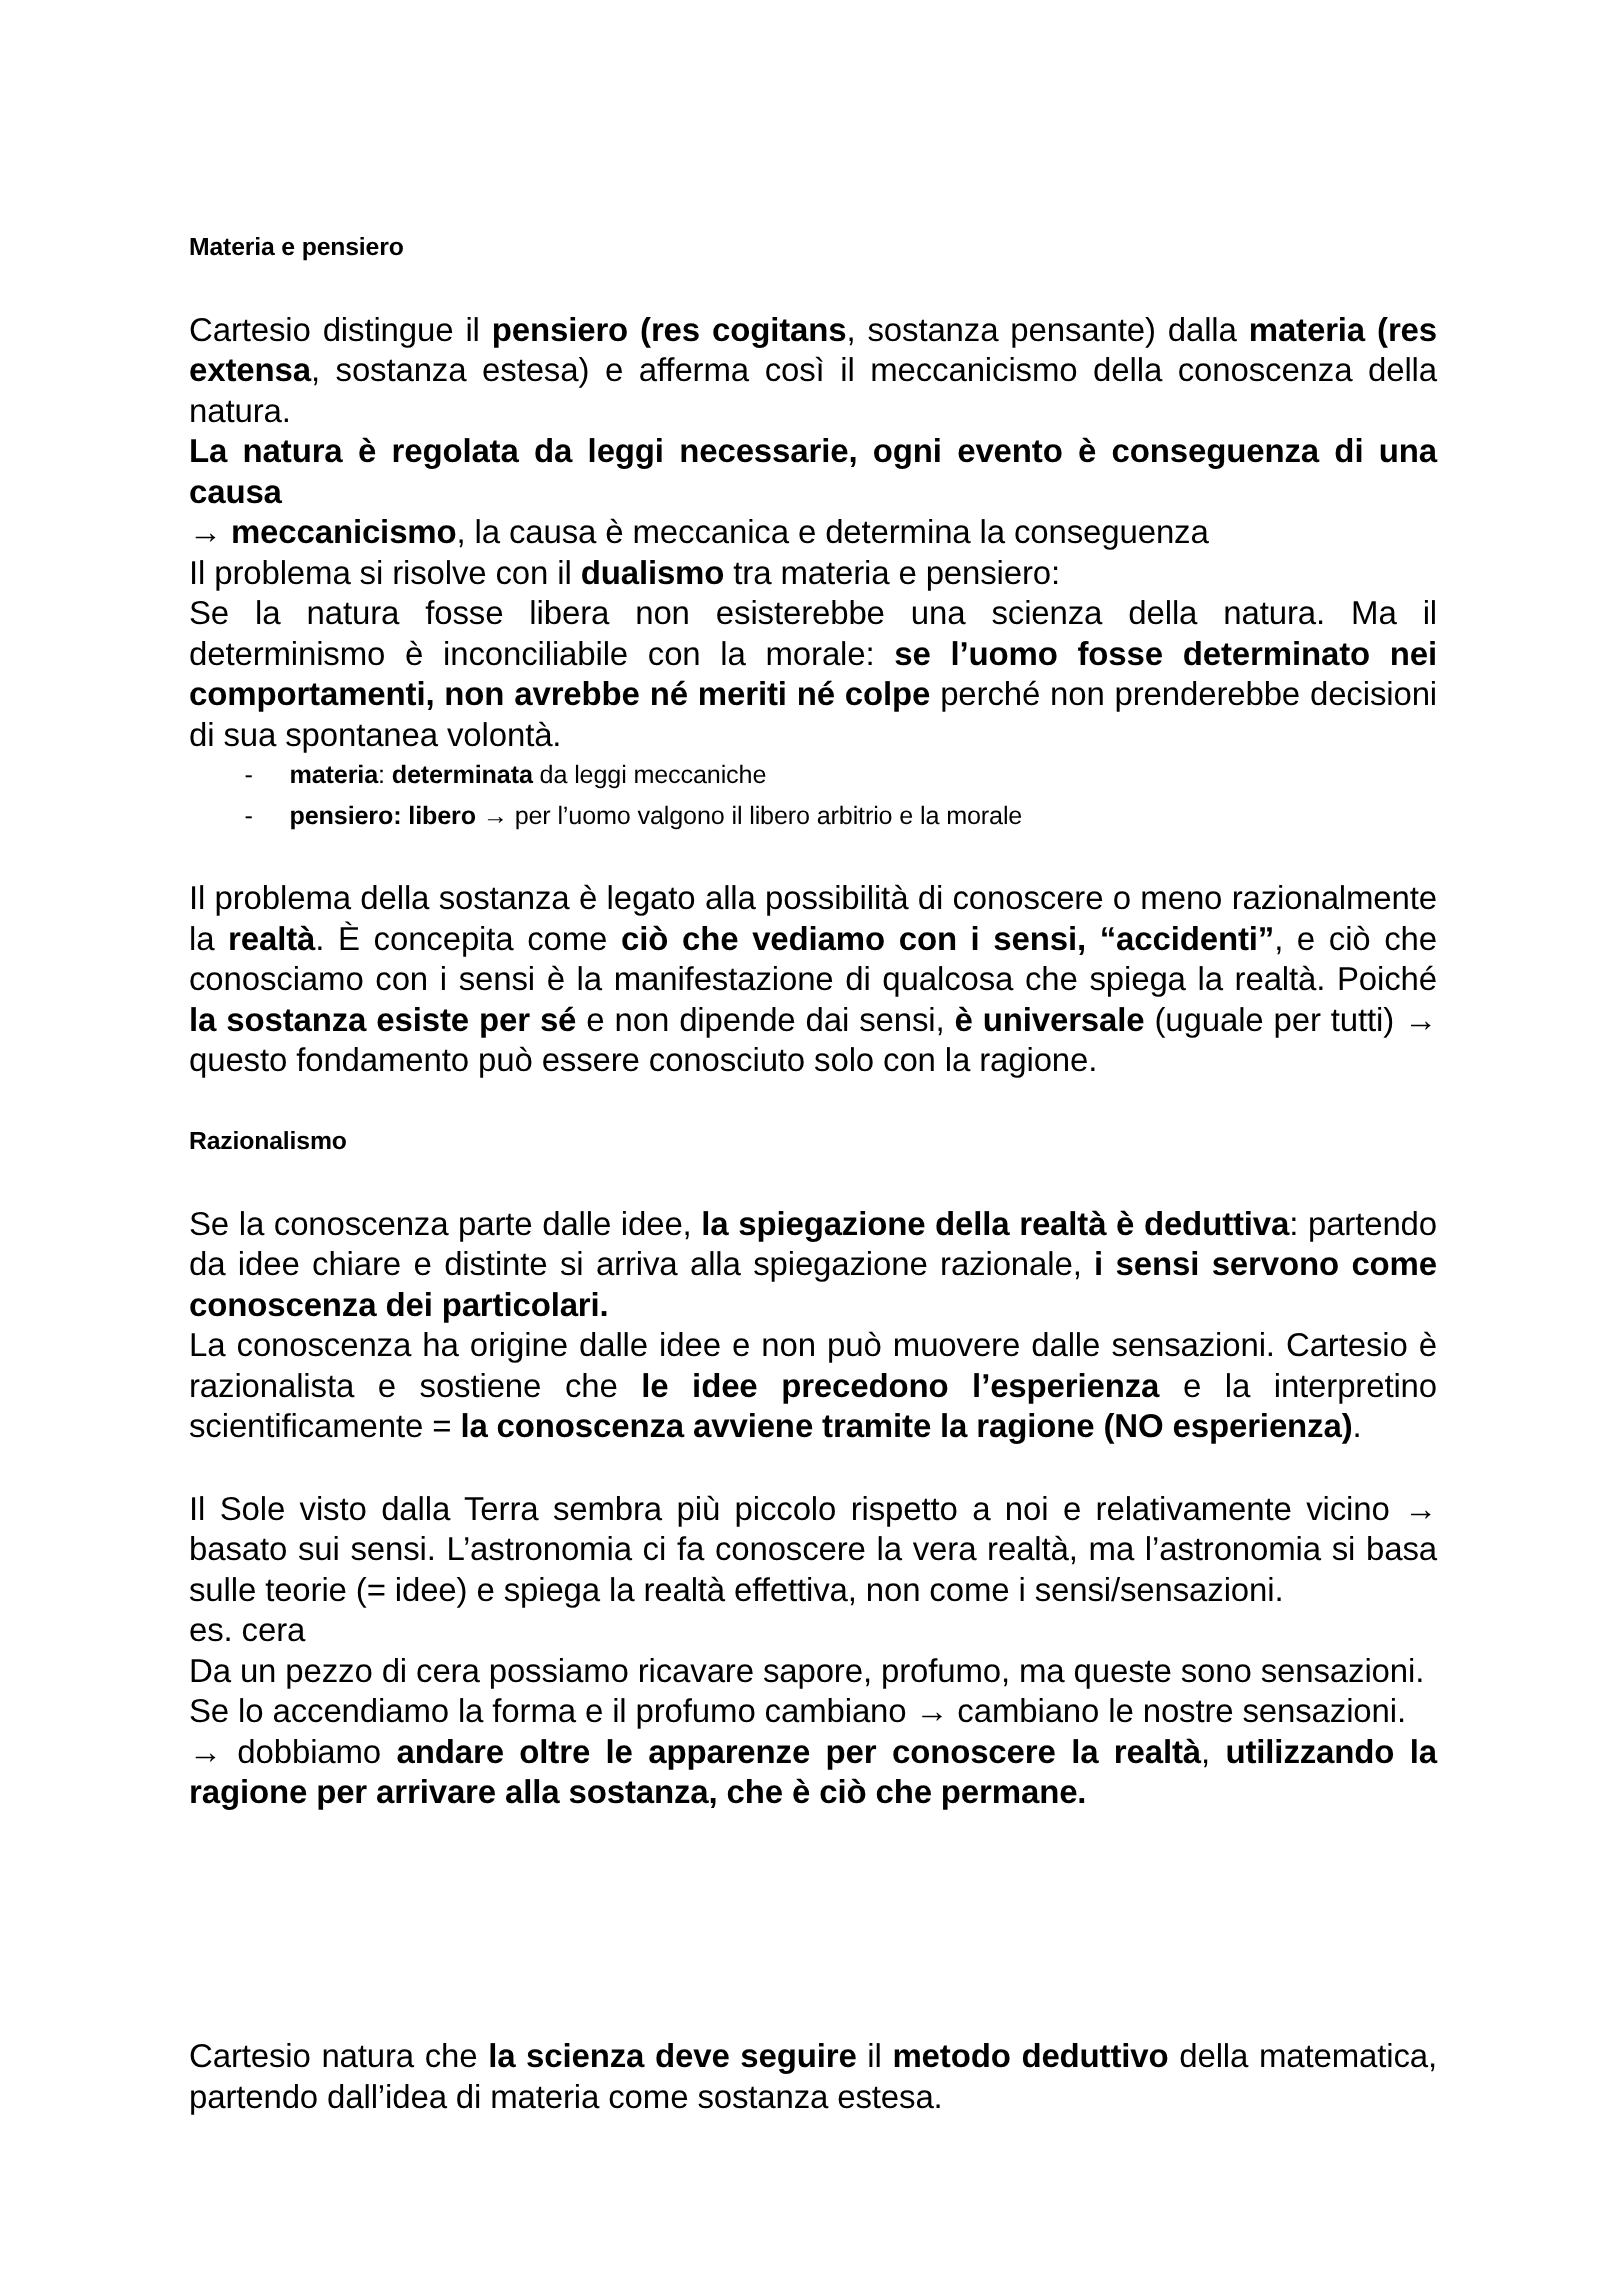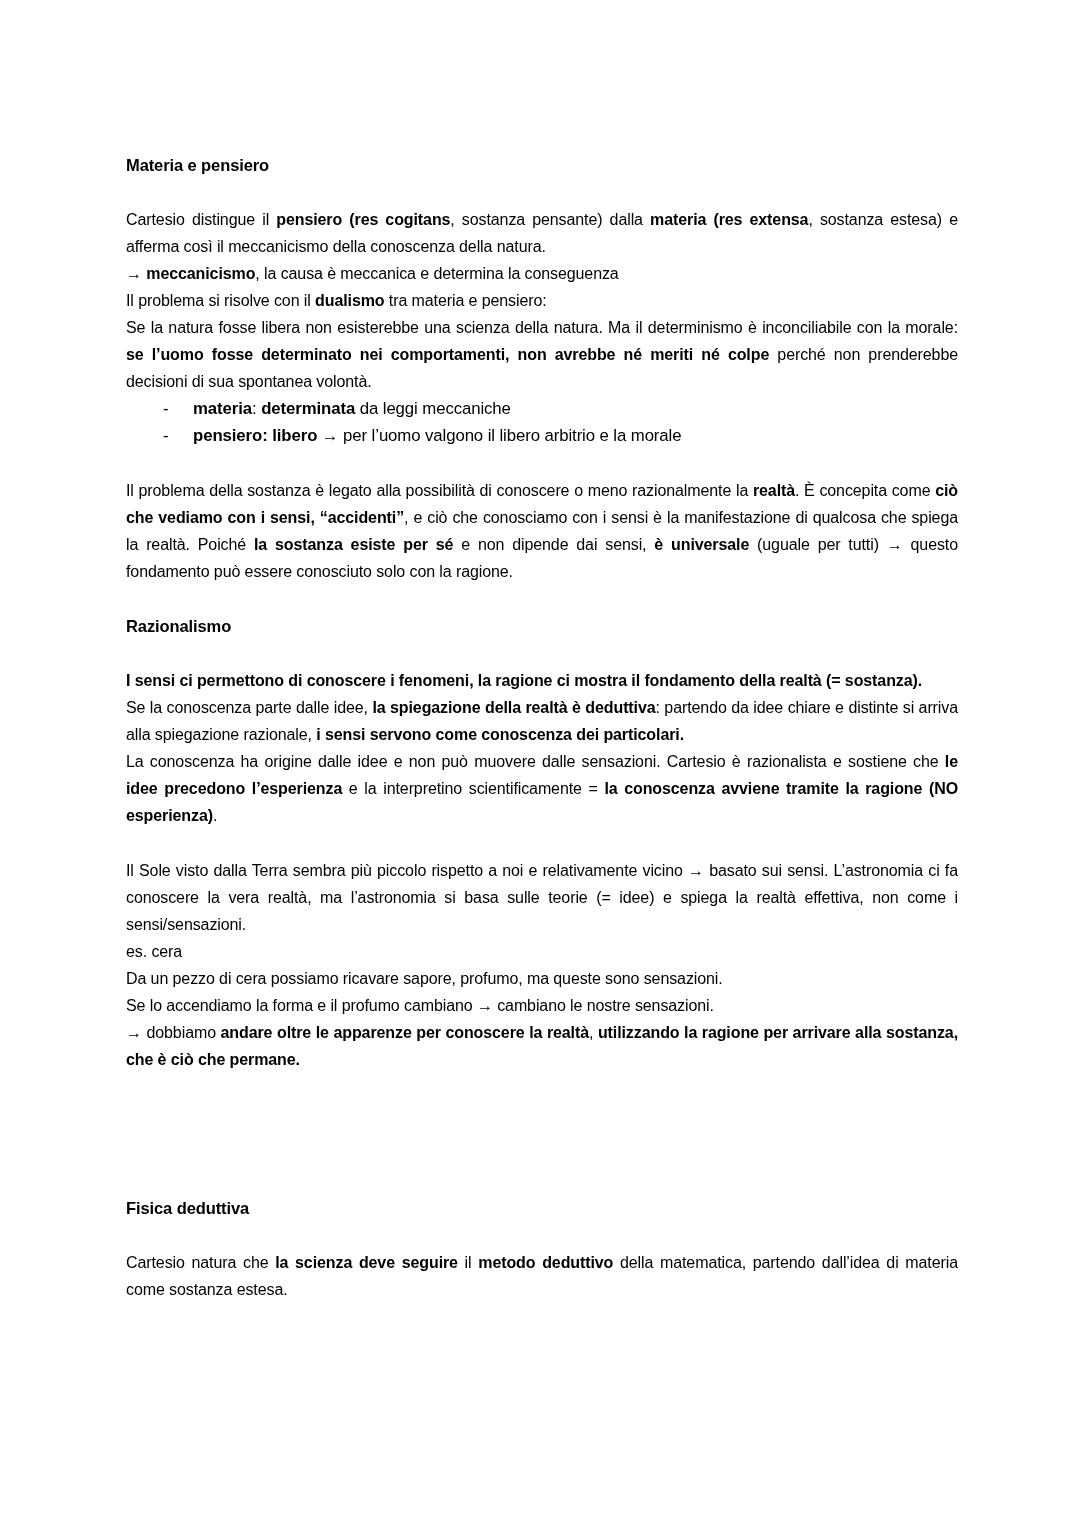--- a/index.html
+++ b/index.html
@@ -26,21 +26,21 @@
   }
   .heading {
     font-size: 16.5px;
     font-weight: bold;
     line-height: 27px;
     text-align: left;
     margin: 0;
     letter-spacing: -0.1px;
   }
   .para {
-    font-size: 16px;
+    font-size: 22px;
     line-height: 27px;
     text-align: justify;
     text-justify: inter-word;
     margin: 0;
     letter-spacing: -0.1px;
     hyphens: none;
   }
   .para.last-line-left {
     text-align-last: left;
   }
@@ -76,20 +76,21 @@
 <body>
 
 <div class="page">
   <div class="content">
 
     <div class="heading">Materia e pensiero</div>
     <div class="gap-sm"></div>
 
     <p class="para"><span>Cartesio distingue il </span><b>pensiero (res cogitans</b><span>, sostanza pensante) dalla </span><b>materia (res extensa</b><span>, sostanza estesa) e afferma così il meccanicismo della conoscenza della natura.</span></p>
 
+    <p class="para last-line-left"><b>La natura è regolata da leggi necessarie, ogni evento è conseguenza di una causa</b></p>
 
     <p class="para last-line-left"><span class="arrow">→ </span><b>meccanicismo</b><span>, la causa è meccanica e determina la conseguenza</span></p>
 
     <p class="para last-line-left"><span>Il problema si risolve con il </span><b>dualismo</b><span> tra materia e pensiero:</span></p>
 
     <p class="para"><span>Se la natura fosse libera non esisterebbe una scienza della natura. Ma il determinismo è inconciliabile con la morale: </span><b>se l’uomo fosse determinato nei comportamenti, non avrebbe né meriti né colpe</b><span> perché non prenderebbe decisioni di sua spontanea volontà.</span></p>
 
     <ul class="bullets">
       <li><span class="dash">-</span><b>materia</b><span>: </span><b>determinata</b><span> da leggi meccaniche</span></li>
       <li><span class="dash">-</span><b>pensiero: libero</b><span> → per l’uomo valgono il libero arbitrio e la morale</span></li>
@@ -97,36 +98,34 @@
 
     <div class="gap-md"></div>
 
     <p class="para last-line-left"><span>Il problema della sostanza è legato alla possibilità di conoscere o meno razionalmente la </span><b>realtà</b><span>. È concepita come </span><b>ciò che vediamo con i sensi, “accidenti”</b><span>, e ciò che conosciamo con i sensi è la manifestazione di qualcosa che spiega la realtà. Poiché </span><b>la sostanza esiste per sé</b><span> e non dipende dai sensi, </span><b>è universale</b><span> (uguale per tutti) → questo fondamento può essere conosciuto solo con la ragione.</span></p>
 
     <div class="gap-md"></div>
 
     <div class="heading">Razionalismo</div>
     <div class="gap-sm"></div>
 
-    <p class="para last-line-left"><b>I sensi ci permettono di conoscere i fenomeni, la ragione ci mostra il fondamento della realtà (= sostanza).</b></p>
 
     <p class="para last-line-left"><span>Se la conoscenza parte dalle idee, </span><b>la spiegazione della realtà è deduttiva</b><span>: partendo da idee chiare e distinte si arriva alla spiegazione razionale, </span><b>i sensi servono come conoscenza dei particolari.</b></p>
 
     <p class="para last-line-left"><span>La conoscenza ha origine dalle idee e non può muovere dalle sensazioni. Cartesio è razionalista e sostiene che </span><b>le idee precedono l’esperienza</b><span> e la interpretino scientificamente = </span><b>la conoscenza avviene tramite la ragione (NO esperienza)</b><span>.</span></p>
 
     <div class="gap-md"></div>
 
     <p class="para last-line-left">Il Sole visto dalla Terra sembra più piccolo rispetto a noi e relativamente vicino → basato sui sensi. L’astronomia ci fa conoscere la vera realtà, ma l’astronomia si basa sulle teorie (= idee) e spiega la realtà effettiva, non come i sensi/sensazioni.</p>
     <p class="para last-line-left">es. cera</p>
     <p class="para last-line-left">Da un pezzo di cera possiamo ricavare sapore, profumo, ma queste sono sensazioni.</p>
     <p class="para last-line-left">Se lo accendiamo la forma  e il profumo cambiano → cambiano le nostre sensazioni.</p>
 
     <p class="para last-line-left"><span>→ dobbiamo </span><b>andare oltre le apparenze per conoscere la realtà</b><span>, </span><b>utilizzando la ragione per arrivare alla sostanza, che è ciò che permane.</b></p>
 
     <div class="gap-lg"></div>
 
-    <div class="heading">Fisica deduttiva</div>
     <div class="gap-sm"></div>
 
     <p class="para last-line-left"><span>Cartesio natura che </span><b>la scienza deve seguire</b><span> il </span><b>metodo deduttivo</b><span> della matematica, partendo dall’idea di materia come sostanza estesa.</span></p>
 
   </div>
 </div>
 
 </body></html>

